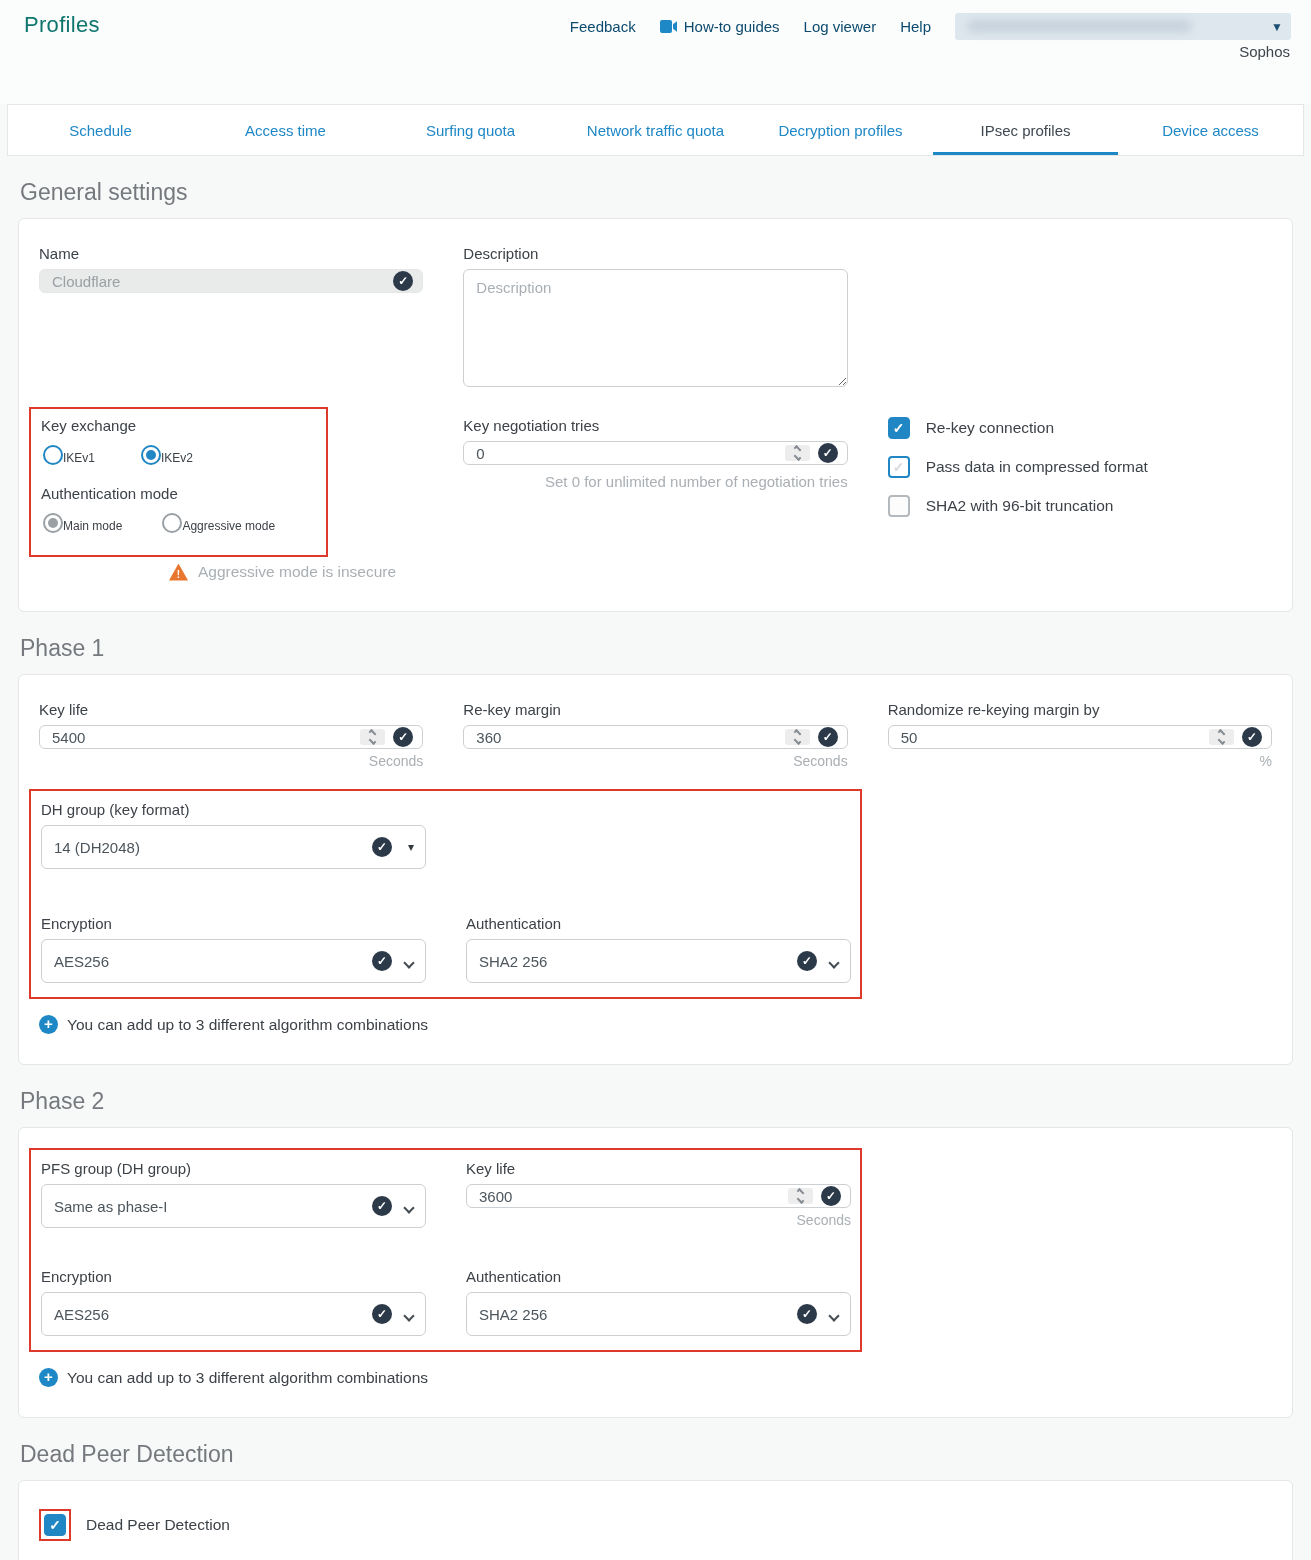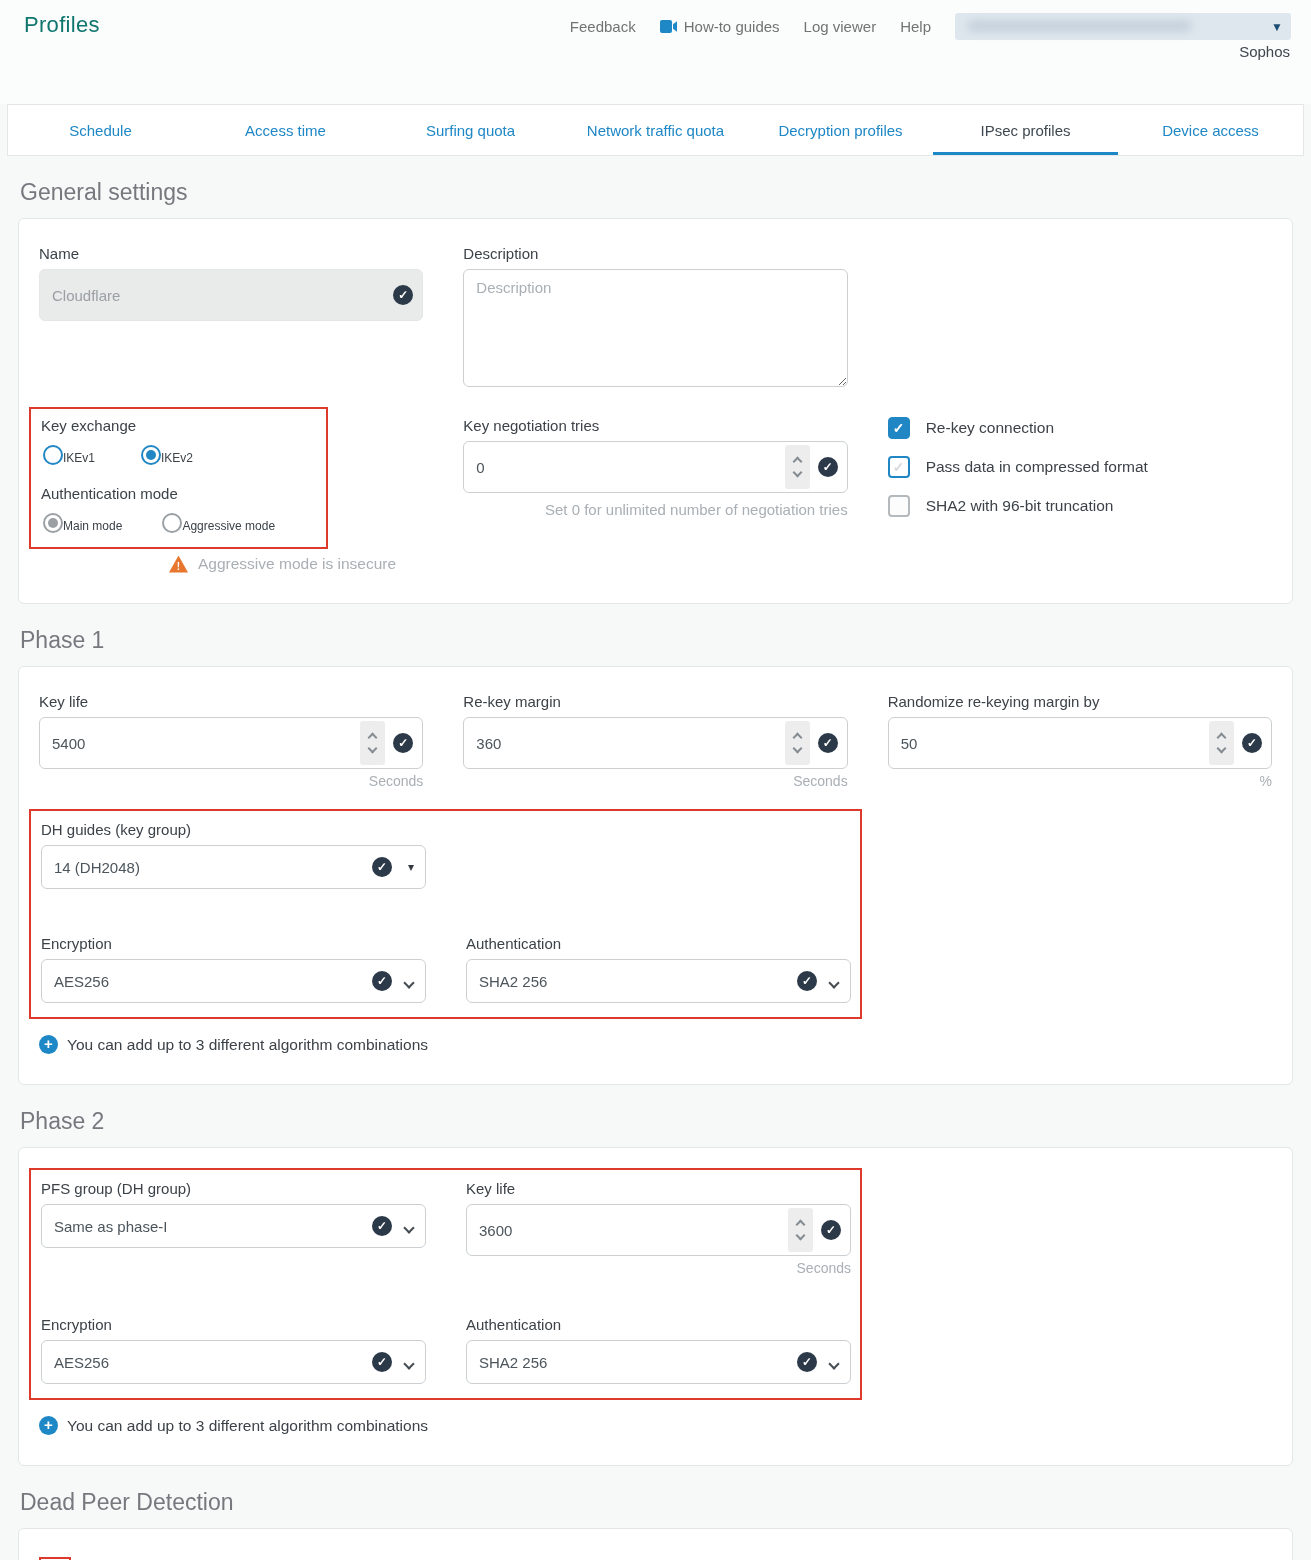--- a/index.html
+++ b/index.html
@@ -7,21 +7,21 @@
   body {
     height: 1560px; overflow: hidden;
     background: #f7f8f8;
     font-family: "Liberation Sans", sans-serif;
     color: #3c4248;
   }
   
   .header { position: relative; height: 104px; background: #fbfcfc; padding: 12px 20px 0 24px; }
   .title { font-size: 22px; font-weight: 400; color: #0f766e; letter-spacing: .3px; }
   .header-right { position: absolute; top: 13px; right: 20px; display: flex; align-items: center; gap: 24px; }
-  .hlink { color: #737373; font-size: 15px; cursor: pointer; display: flex; align-items: center; gap: 7px; white-space: nowrap; }
+  .hlink { color: #0c4a6e; font-size: 15px; cursor: pointer; display: flex; align-items: center; gap: 7px; white-space: nowrap; }
   .account-pill { width: 336px; height: 27px; background: #dfe7ee; border-radius: 3px; position: relative; display: flex; align-items: center; justify-content: flex-end; padding-right: 8px; cursor: pointer; }
   .blur-blob { position: absolute; left: 12px; top: 7px; width: 225px; height: 12px; background: #c5d1dc; filter: blur(4px); border-radius: 6px; }
   .account-caret { color: #1d4f74; font-size: 12px; }
   .brand { position: absolute; top: 43px; right: 21px; font-size: 15px; color: #3e454d; }
   
   .tabbar { margin: 0 7px; background: #fff; border: 1px solid #e4e6e7; display: flex; }
   .tab { flex: 1; text-align: center; padding: 17px 0 13px; font-size: 15px; color: #1e87c5; cursor: pointer; border-bottom: 3px solid transparent; }
   .tab.active { color: #3f4850; border-bottom-color: #1e87c5; font-weight: 700; font-weight: 400; }
   
   .page-body { padding: 0 18px; }
@@ -29,21 +29,21 @@
   .card { background: #fff; border: 1px solid #e4e6e7; border-radius: 6px; padding: 26px 20px 30px; }
   .grid3 { display: grid; grid-template-columns: repeat(3, 1fr); column-gap: 40px; align-items: start; }
   .grid2in { display: grid; grid-template-columns: 385px 385px; column-gap: 40px; align-items: start; }
   
   .field-label { font-size: 15px; margin-bottom: 7px; color: #3c4248; }
   .input-wrap { position: relative; }
   .text-input, .fake-select, .textarea {
     width: 100%; border: 1px solid #ccd0d3; border-radius: 6px; background: #fff;
     font-size: 15px; color: #4c555c; font-family: inherit;
   }
-  .text-input { height: 52px; padding: 0 76px 0 12px; }
+  .text-input { height: 24px; padding: 0 76px 0 12px; }
   .text-input.greyed { background: #e9eaea; border-color: #e5e6e6; color: #9aa0a4; }
   .textarea { height: 118px; padding: 9px 12px; resize: both; }
   .textarea::placeholder { color: #a9afb4; }
   .fake-select { height: 44px; display: flex; align-items: center; padding: 0 64px 0 12px; cursor: pointer; }
   .check-badge { position: absolute; top: 50%; transform: translateY(-50%); width: 20px; height: 20px; background: #2b3949; border-radius: 50%; color: #fff; font-size: 12px; line-height: 20px; text-align: center; font-weight: bold; }
   .pos-r10 { right: 10px; } .pos-r34 { right: 34px; }
   .stepper { position: absolute; right: 38px; top: 4px; bottom: 4px; width: 25px; background: #ededee; border-radius: 3px; display: flex; flex-direction: column; align-items: center; justify-content: center; gap: 4px; cursor: pointer; }
   .chev { width: 7px; height: 7px; border-left: 2px solid #858c92; border-top: 2px solid #858c92; }
   .chev.up { transform: rotate(45deg); margin-top: 2px; }
   .chev.down { transform: rotate(-135deg); margin-bottom: 2px; }
@@ -148,21 +148,21 @@
             <span class="radio-opt">
               <span class="radio"></span>
               <span>IKEv1</span>
             </span>
             <span class="radio-opt">
               <span class="radio sel"></span>
               <span>IKEv2</span>
             </span>
           </div>
           <div class="field-label">Authentication mode</div>
-          <div class="radio-row" style="margin-bottom:0; gap:40px;">
+          <div class="radio-row" style="margin-bottom:8px; gap:40px;">
             <span class="radio-opt">
               <span class="radio grey sel"></span>
               <span>Main mode</span>
             </span>
             <span class="radio-opt">
               <span class="radio grey"></span>
               <span>Aggressive mode</span>
             </span>
           </div>
         </div>
@@ -241,21 +241,21 @@
             </span>
           <span class="check-badge pos-r10">✓</span>
         </div>
         <div class="unit">%</div>
       </div>
     </div>
 
     <div class="ann redbox2">
       <div class="grid2in">
         <div>
-          <div class="field-label">DH guides (key group)</div>
+          <div class="field-label">DH group (key format)</div>
           <div class="input-wrap">
             <div class="fake-select">
                 <span>14 (DH2048)</span>
               </div>
             <span class="check-badge pos-r34">✓</span>
             <span class="sel-caret">▾</span>
           </div>
         </div>
         <div></div>
       </div>

